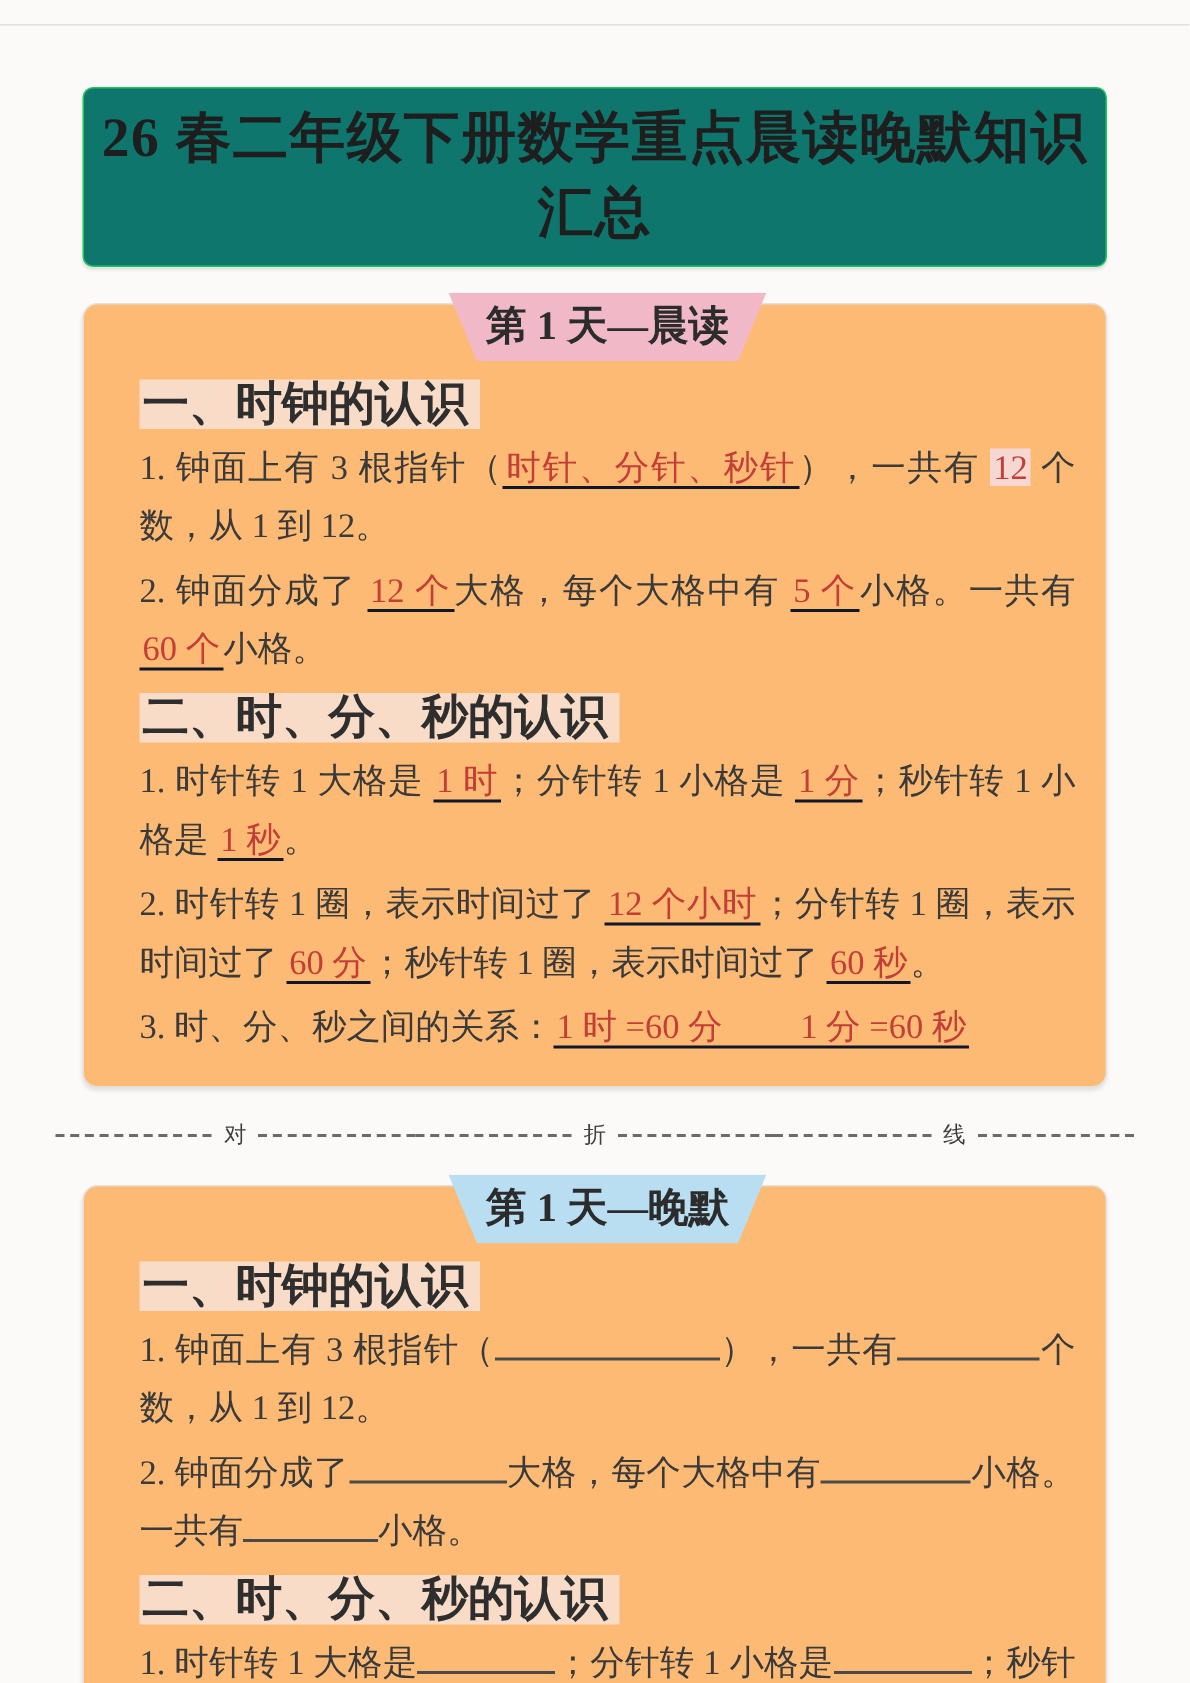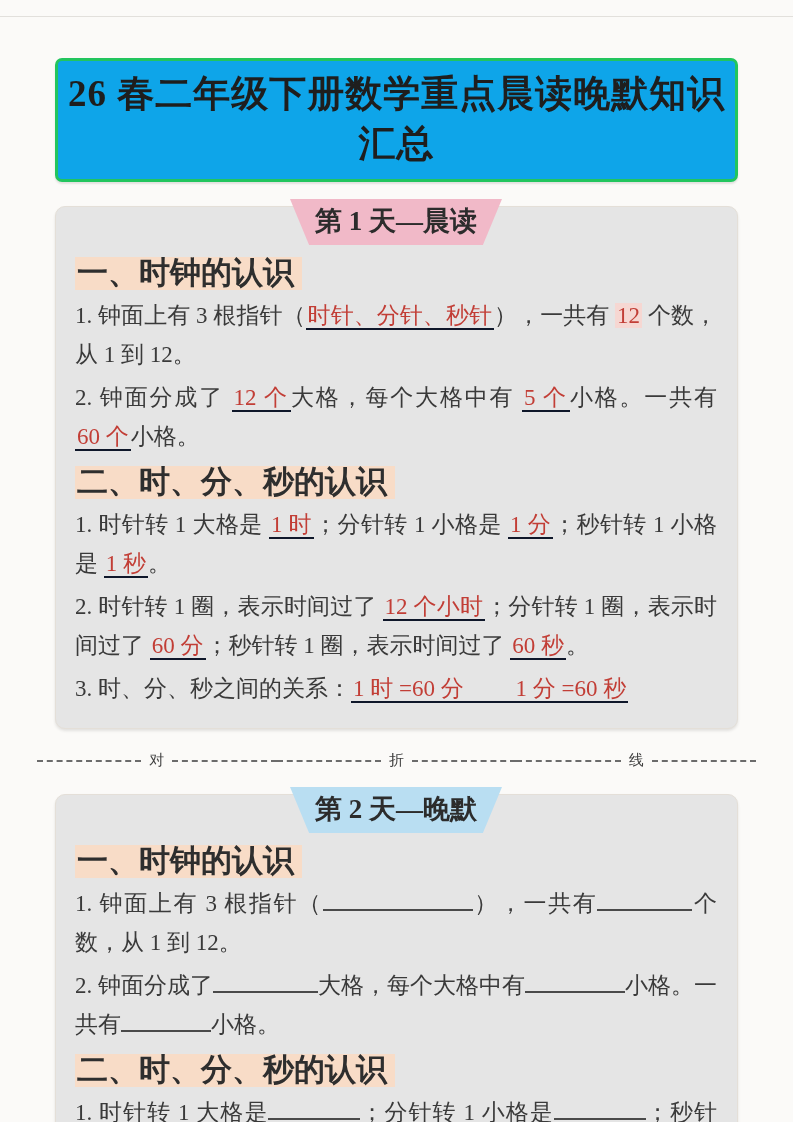--- a/index.html
+++ b/index.html
@@ -13,38 +13,38 @@
   }
   .page-top-rule{
     position:absolute;top:16px;left:0;width:100%;height:1px;
     background:#e2e0dc;
   }
   .page{
     padding:58px 55px 0 55px;
     box-sizing:border-box;
   }
   .title-banner{
-    background:#0ea5e9;
-    border:3px solid #22c55e;
+    background:#0f766e;
+    border:1px solid #22c55e;
     border-radius:7px;
     box-shadow:0 2px 2px rgba(0,0,0,0.10);
     text-align:center;
     padding:8px 4px 10px 4px;
     font-size:37px;
     font-weight:bold;
     color:#1e1e1e;
     letter-spacing:1px;
   }
   .section{
     margin-top:24px;
-    background:#e5e5e5;
+    background:#fdba74;
     border:1px solid #e4dfd8;
     border-radius:10px;
     box-shadow:0 2px 3px rgba(0,0,0,0.10);
-    padding:0 20px 16px 19px;
+    padding:0 20px 16px 37px;
     position:relative;
   }
   .section-header{
     width:212px;
     margin:-8px auto 6px auto;
     text-align:center;
     font-size:27px;
     font-weight:bold;
     color:#2c2c2c;
     padding:4px 0 6px 0;
@@ -123,17 +123,17 @@
     <div class="fold-dash"></div>
     <div class="fold-dash"></div>
     <span class="fold-char">折</span>
     <div class="fold-dash"></div>
     <div class="fold-dash"></div>
     <span class="fold-char">线</span>
     <div class="fold-dash"></div>
   </div>
 
   <div class="section">
-    <div class="section-header header-blue">第 2 天—晚默</div>
+    <div class="section-header header-blue">第 1 天—晚默</div>
     <div><div class="subheading">一、时钟的认识</div><br><div class="para"><span>1. 钟面上有 3 根指针（</span><span class="blank" style="width: 150px;"></span><span>），一共有</span><span class="blank" style="width: 95px;"></span><span>个数，从 1 到 12。</span></div><div class="para"><span>2. 钟面分成了</span><span class="blank" style="width: 105px;"></span><span>大格，每个大格中有</span><span class="blank" style="width: 100px;"></span><span>小格。一共有</span><span class="blank" style="width: 90px;"></span><span>小格。</span></div><div class="subheading">二、时、分、秒的认识</div><br><div class="para"><span>1. 时针转 1 大格是</span><span class="blank" style="width: 92px;"></span><span>；分针转 1 小格是</span><span class="blank" style="width: 92px;"></span><span>；秒针转 1 小格是</span></div></div>
   </div>
 
 </div>
 
 </body></html>

